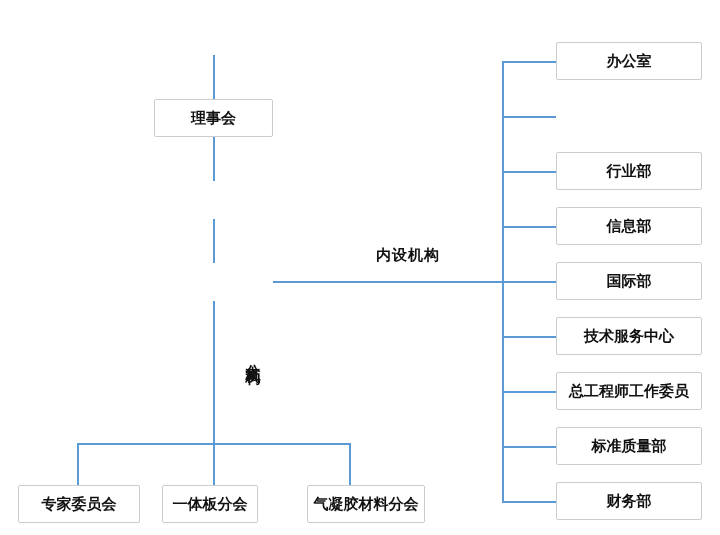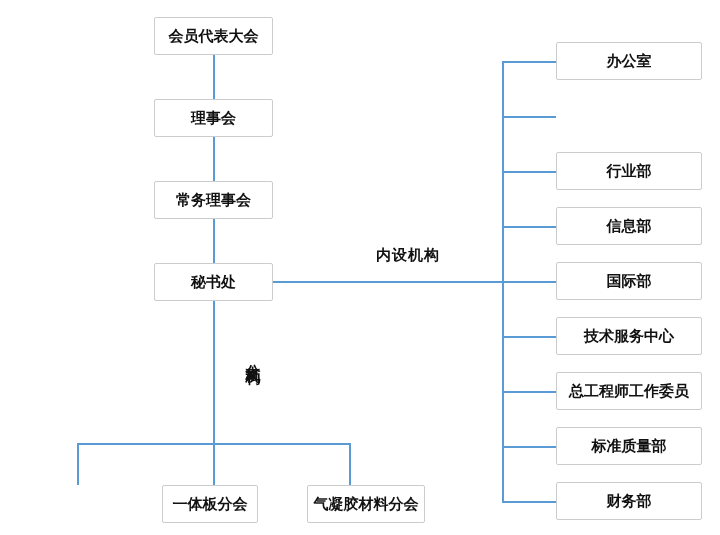--- a/index.html
+++ b/index.html
@@ -31,24 +31,21 @@
     letter-spacing:1px;
   }
   .flow-label.horizontal{width:110px;text-align:right;}
   .flow-label.vertical{writing-mode:vertical-rl;text-orientation:upright;letter-spacing:2px;}
 </style>
 </head>
 <body>
 
 <div class="canvas">
 
-  <div class="node chain" style="top:17px">会员代表大会</div>
   <div class="node chain" style="top:99px">理事会</div>
-  <div class="node chain" style="top:181px">常务理事会</div>
-  <div class="node chain" style="top:263px">秘书处</div>
 
   <div class="line vline" style="left:213px;top:55px;height:44px"></div>
   <div class="line vline" style="left:213px;top:137px;height:44px"></div>
   <div class="line vline" style="left:213px;top:219px;height:44px"></div>
 
   <div class="line hline" style="left:273px;top:281px;width:283px"></div>
   <div class="flow-label horizontal" style="left:330px;top:246px">内设机构</div>
 
   <div class="line vline" style="left:502px;top:61px;height:440px"></div>
 
@@ -71,16 +68,17 @@
   <div class="node dept" style="top:482px">财务部</div>
 
   <div class="line vline" style="left:213px;top:301px;height:143px"></div>
   <div class="flow-label vertical" style="left:243px;top:352px">分支机构</div>
 
   <div class="line hline" style="left:77px;top:443px;width:274px"></div>
   <div class="line vline" style="left:77px;top:443px;height:42px"></div>
   <div class="line vline" style="left:213px;top:443px;height:42px"></div>
   <div class="line vline" style="left:349px;top:443px;height:42px"></div>
 
+  <div class="node" style="left:18px;top:485px;width:122px">专家委员会</div>
   <div class="node" style="left:162px;top:485px;width:96px">一体板分会</div>
   <div class="node" style="left:307px;top:485px;width:118px">气凝胶材料分会</div>
 
 </div>
 
 </body></html>

